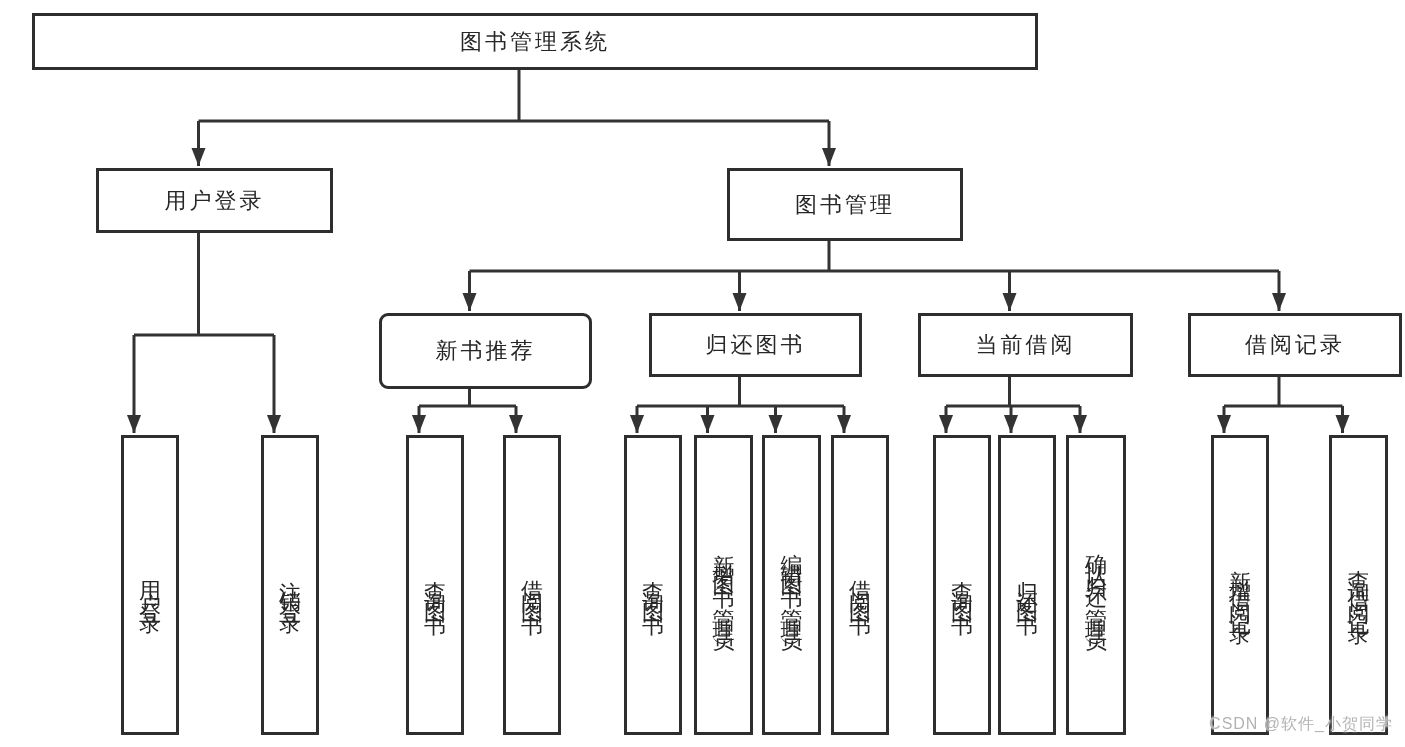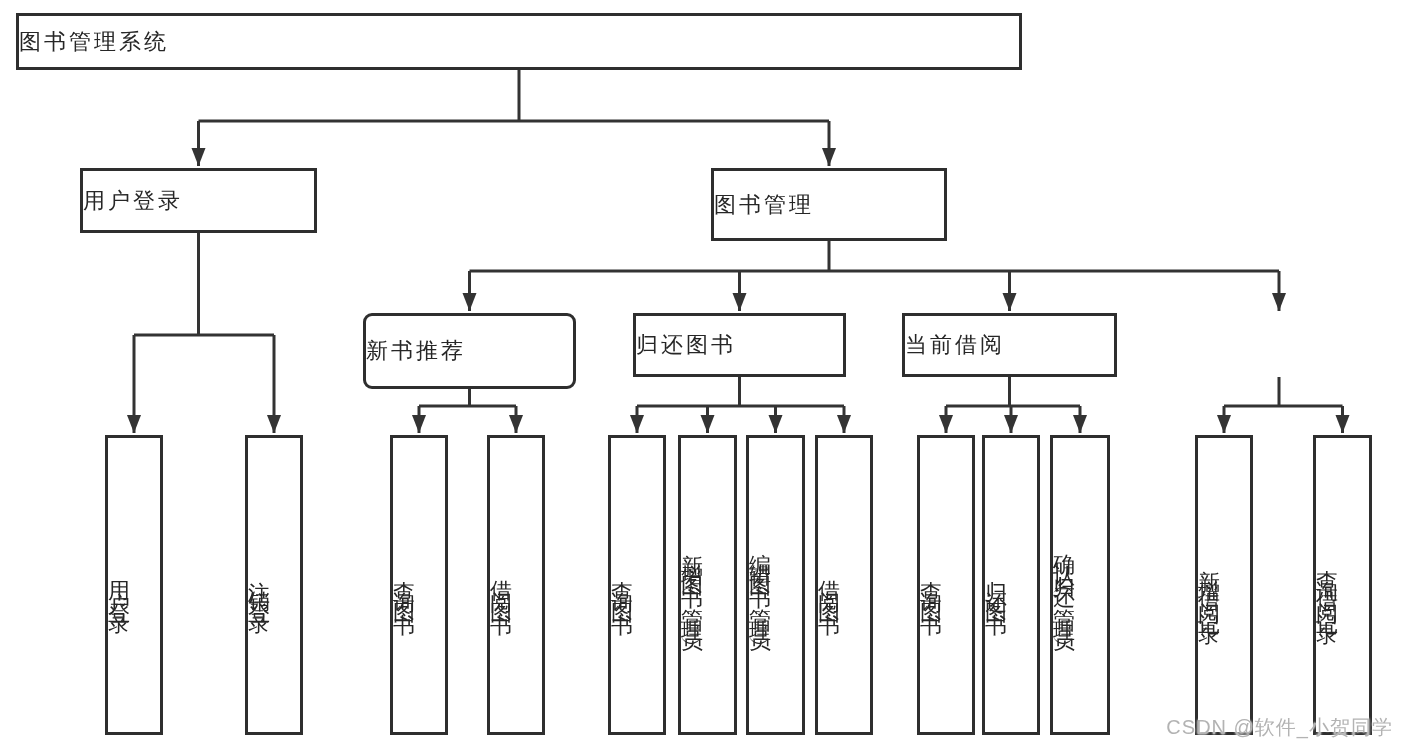--- a/index.html
+++ b/index.html
@@ -25,43 +25,44 @@
     stroke:var(--connector,#333);
     stroke-width:3;
     fill:none;
   }
   .arrow-head{fill:var(--connector,#333);stroke:none;}
   .node{
     position:absolute;
     box-sizing:border-box;
     background:var(--canvas,#fff);
     border:3px solid var(--border,#2e2e2e);
-    display:flex;align-items:center;justify-content:flex-start;
+    display:flex;align-items:center;justify-content:center;
     color:var(--text,#262626);
     z-index:2;
+    margin-left:16px;
   }
   .h-node .label{
     font-size:22px;
     letter-spacing:3px;
     white-space:nowrap;
   }
   .v-node{top:435px;height:300px;}
   .v-node .label{
     writing-mode:vertical-rl;
     text-orientation:mixed;
     font-size:22px;
     letter-spacing:11px;
     line-height:1;
     white-space:nowrap;
   }
   .watermark{
     position:absolute;
     top:714px;right:12px;
     z-index:3;
-    font-size:20px;
+    font-size:16px;
     letter-spacing:1px;
     color:var(--watermark,#b3b3b3);
     text-shadow:0 0 2px #fff,0 0 3px #fff;
     white-space:nowrap;
   }
 </style>
 </head>
 <body>
 
 <div class="canvas">
@@ -115,20 +116,23 @@
 
   <div class="node h-node" style="left:363px;top:313px;width:213px;height:76px;border-radius:9px;">
     <span class="label">新书推荐</span>
   </div>
   <div class="node h-node" style="left:633px;top:313px;width:213px;height:64px;">
     <span class="label">归还图书</span>
   </div>
   <div class="node h-node" style="left:902px;top:313px;width:215px;height:64px;font-family:Liberation Serif, serif;">
     <span class="label">当前借阅</span>
   </div>
+  <div class="node h-node" style="left:1172px;top:313px;width:214px;height:64px;">
+    <span class="label">借阅记录</span>
+  </div>
 
   <div class="node v-node" style="left:105px;width:58px;">
     <span class="label">用户登录</span>
   </div>
   <div class="node v-node" style="left:245px;width:58px;">
     <span class="label">注销登录</span>
   </div>
 
   <div class="node v-node" style="left:390px;width:58px;">
     <span class="label">查询图书</span>

